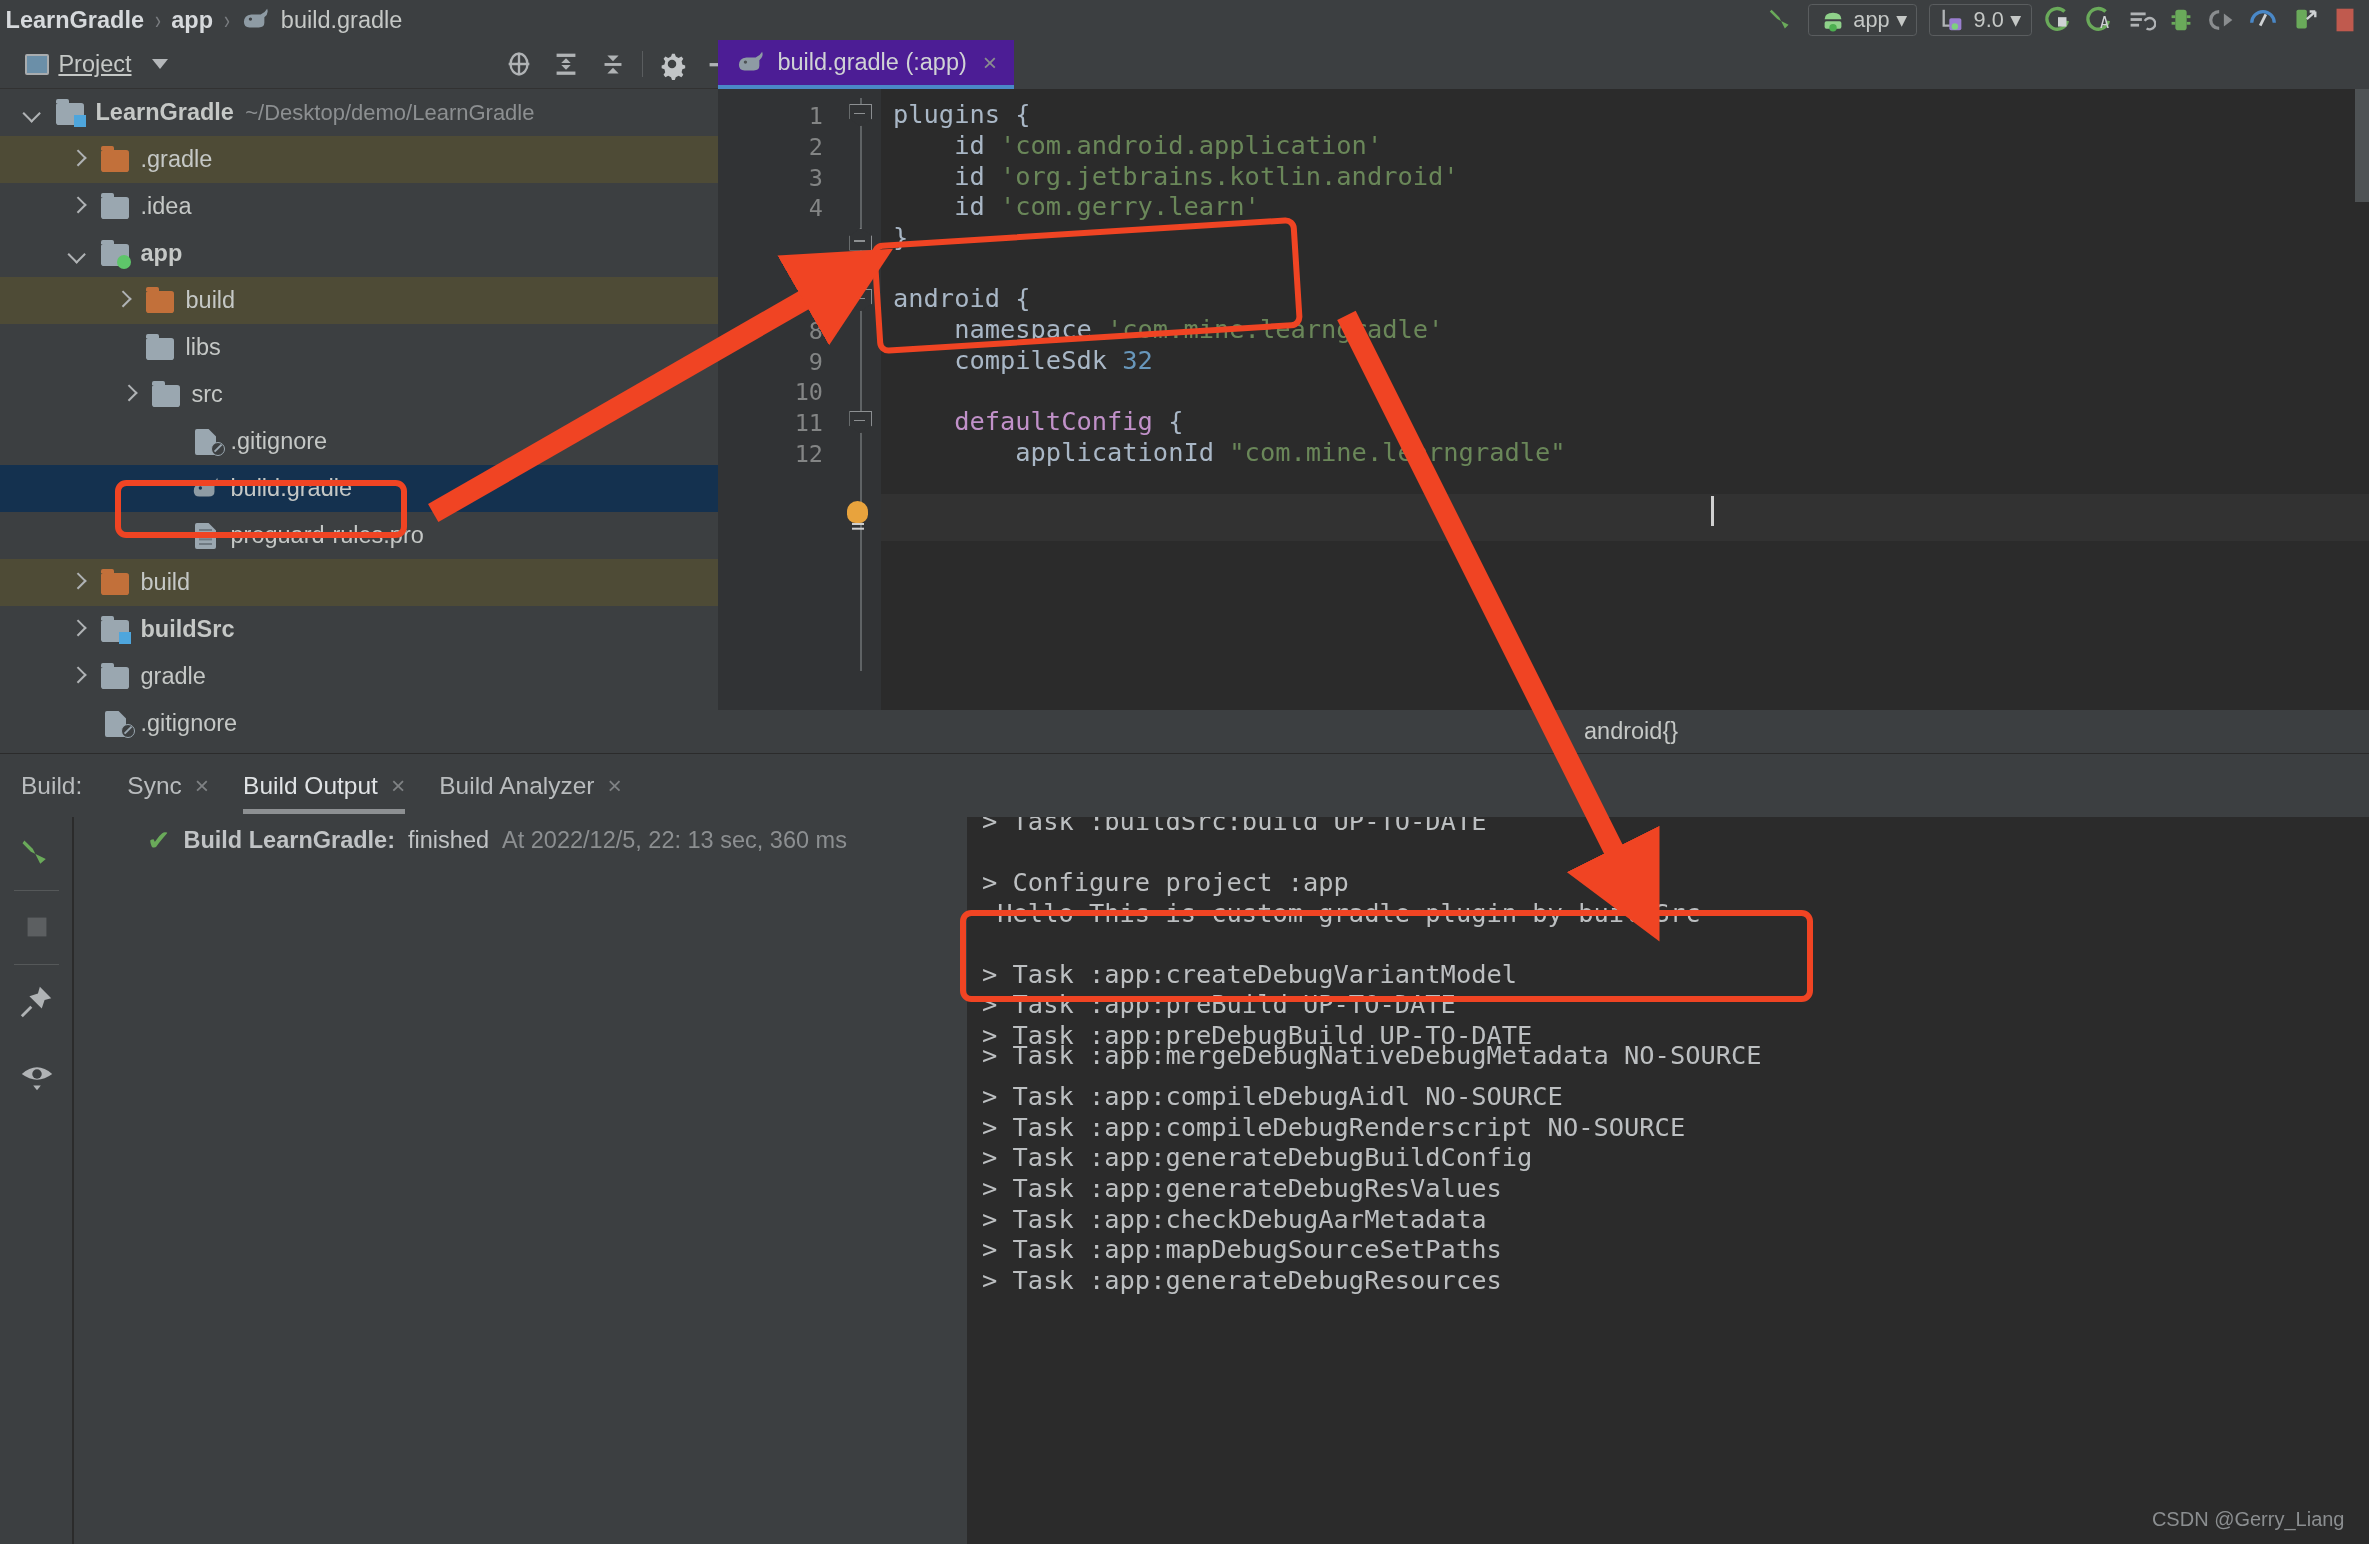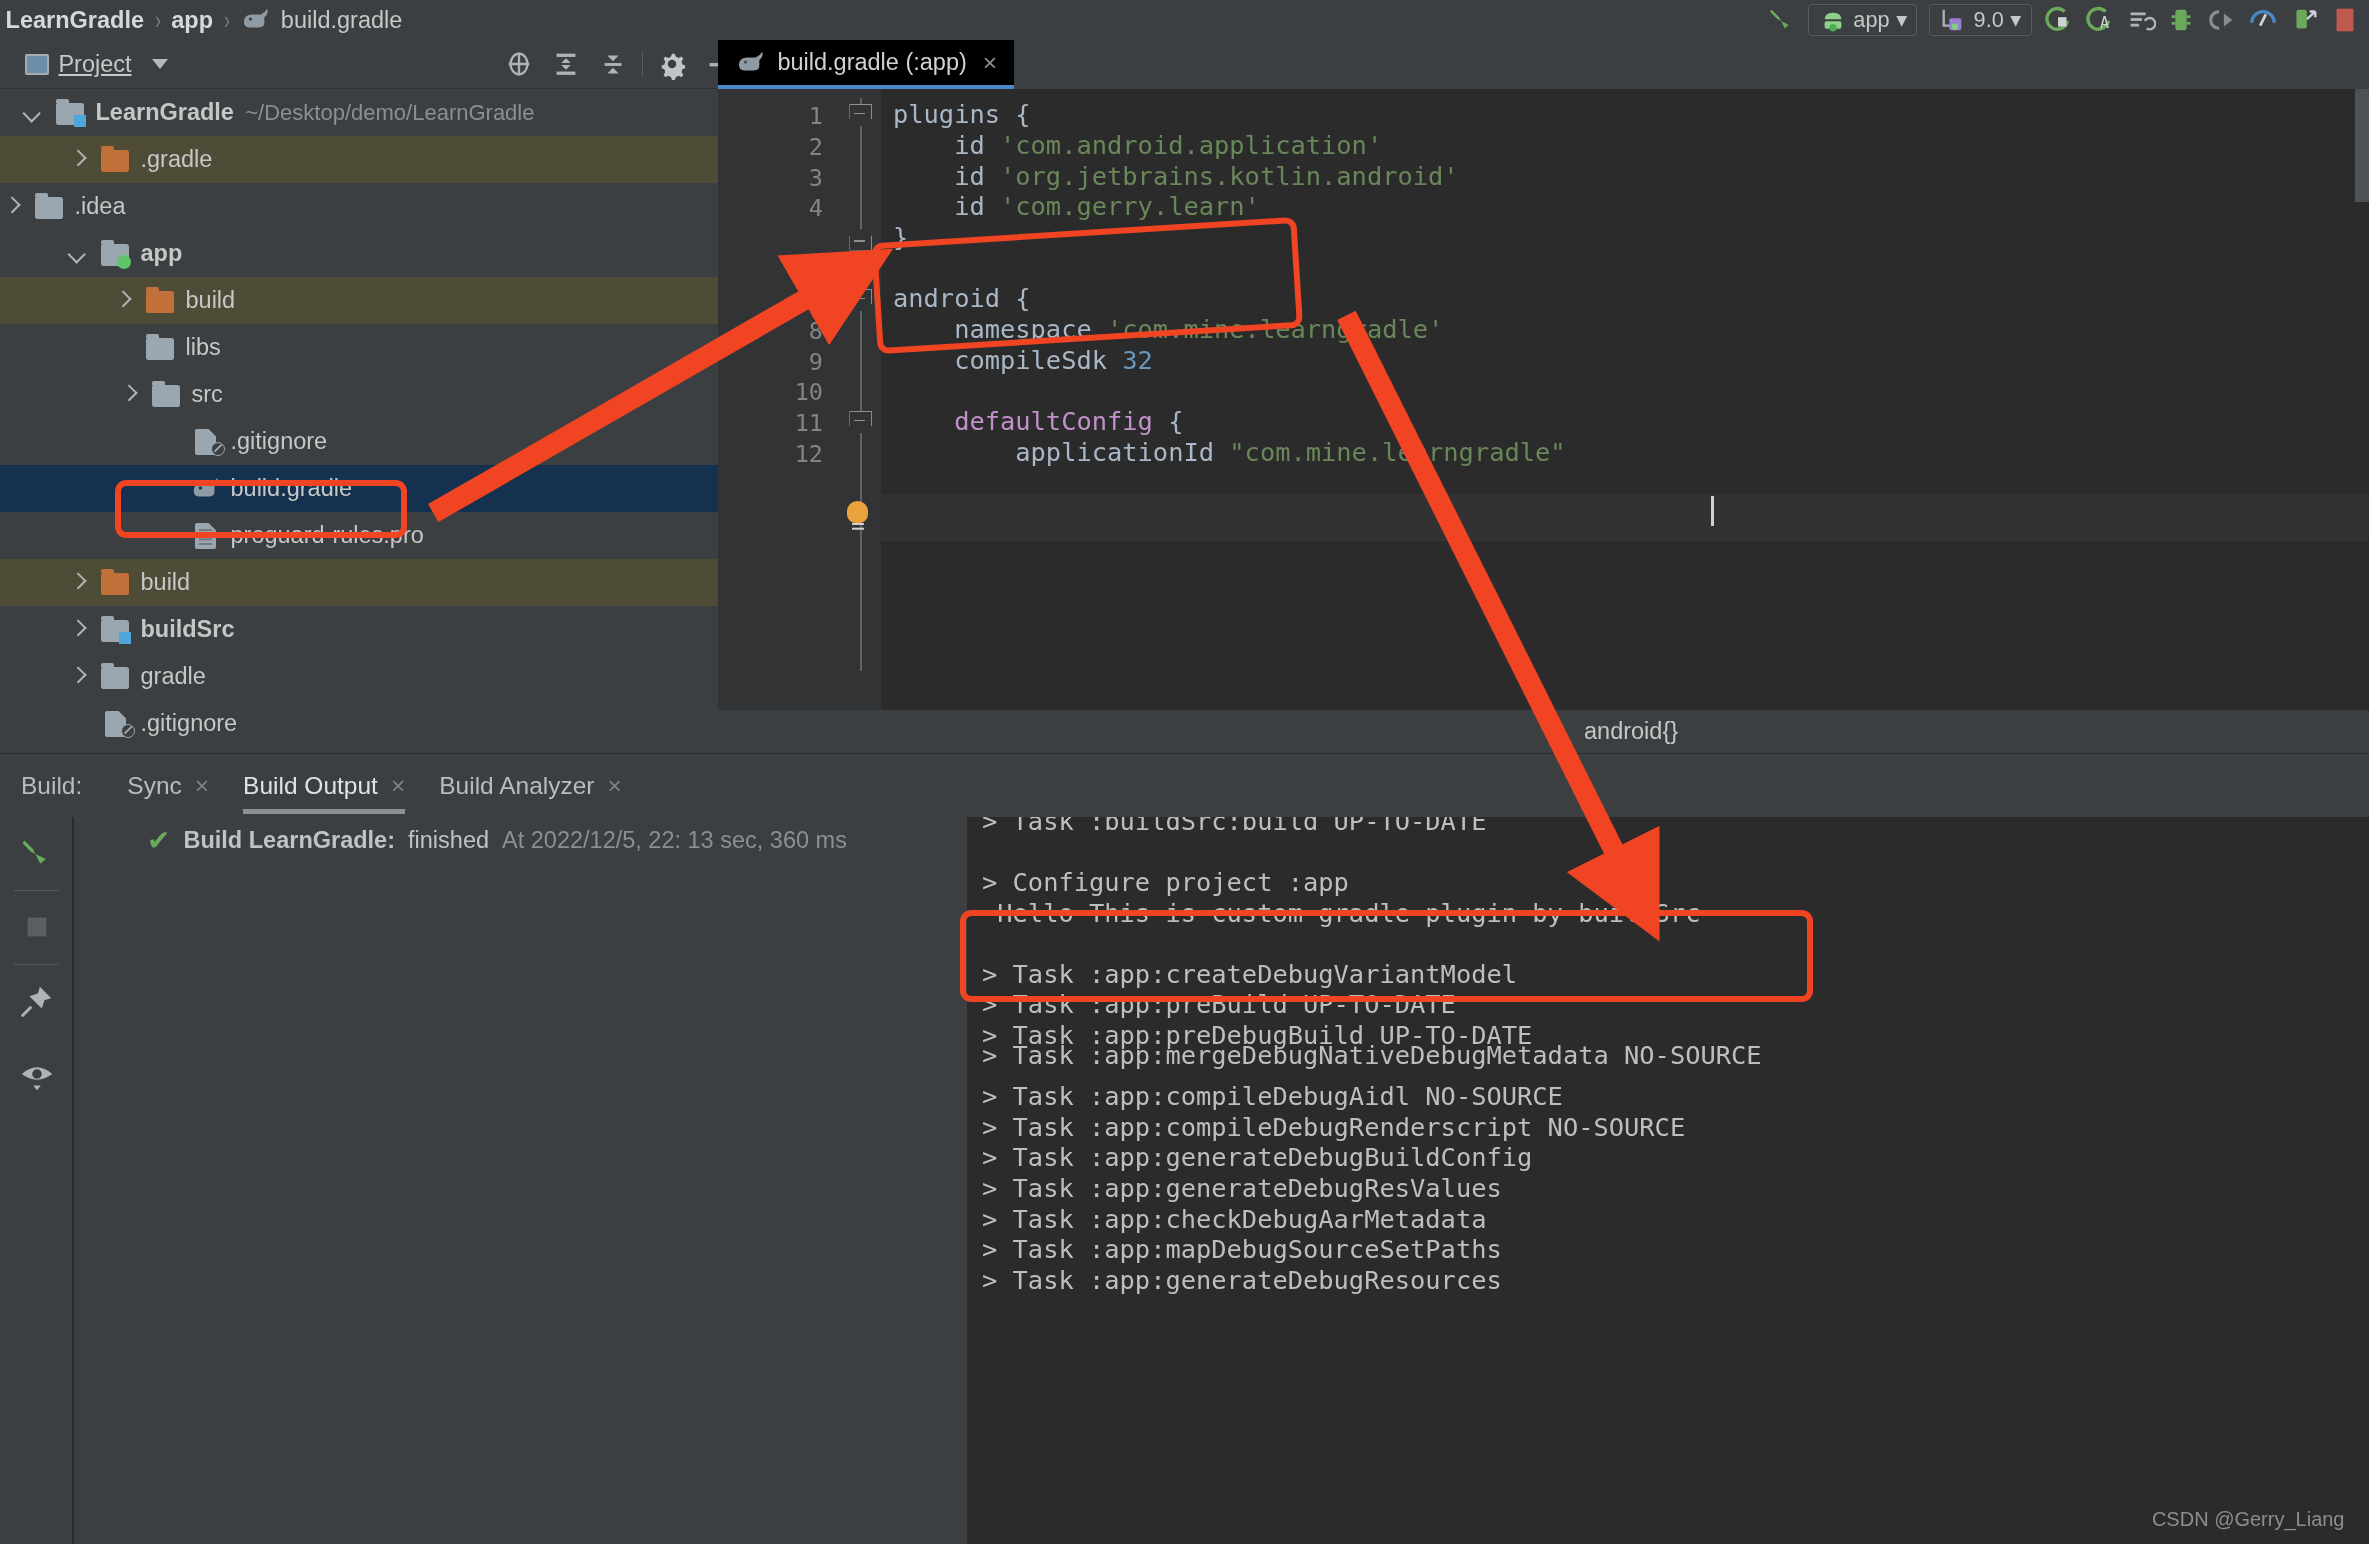--- a/index.html
+++ b/index.html
@@ -130,21 +130,21 @@
   .bold { font-weight: bold; }
   .path { color: #8c8f91; font-size: 22px; margin-left: 11.3px; font-weight: normal; }
 
   
   .edit-tabbar {
     position: absolute; left: 718px; top: 40px; width: 1652px; height: 49px;
     background: #3c3f41;
   }
   .edit-tab {
     position: absolute; left: 0px; top: 0; height: 49px;
-    background: #000000; display: flex; align-items: center;
+    background: #4c1d95; display: flex; align-items: center;
     gap: 10.4px; padding: 16px 17px; color: #d0d3d5; font-size: 23.5px;
     border-bottom: 4.7px solid #4a88c7;
   }
   .tab-close { color: #8a8d8f; font-size: 24.5px; margin-left: 5.6px; }
 
   .editor {
     position: absolute; left: 718px; top: 89px; width: 1652px; height: 621px;
     background: #2b2b2b; overflow: hidden;
   }
   .gutter {
@@ -412,21 +412,21 @@
         <span class="bold">LearnGradle</span>
         <span class="path">~/Desktop/demo/LearnGradle</span>
       </div>
       <div class="row sel-build" style="padding-left: 66px;">
         <span class="arrow closed" style="margin-right: 13px;"></span>
         <span class="ic">
           <span class="folder orange"></span>
         </span>
         <span>.gradle</span>
       </div>
-      <div class="row" style="">
+      <div class="row" style="padding-left: 66px;">
         <span class="arrow closed" style="margin-right: 13px;"></span>
         <span class="ic">
           <span class="folder"></span>
         </span>
         <span>.idea</span>
       </div>
       <div class="row" style="padding-left: 66px;">
         <span class="arrow open" style="margin-right: 13px;"></span>
         <span class="ic">
           <span class="folder">

